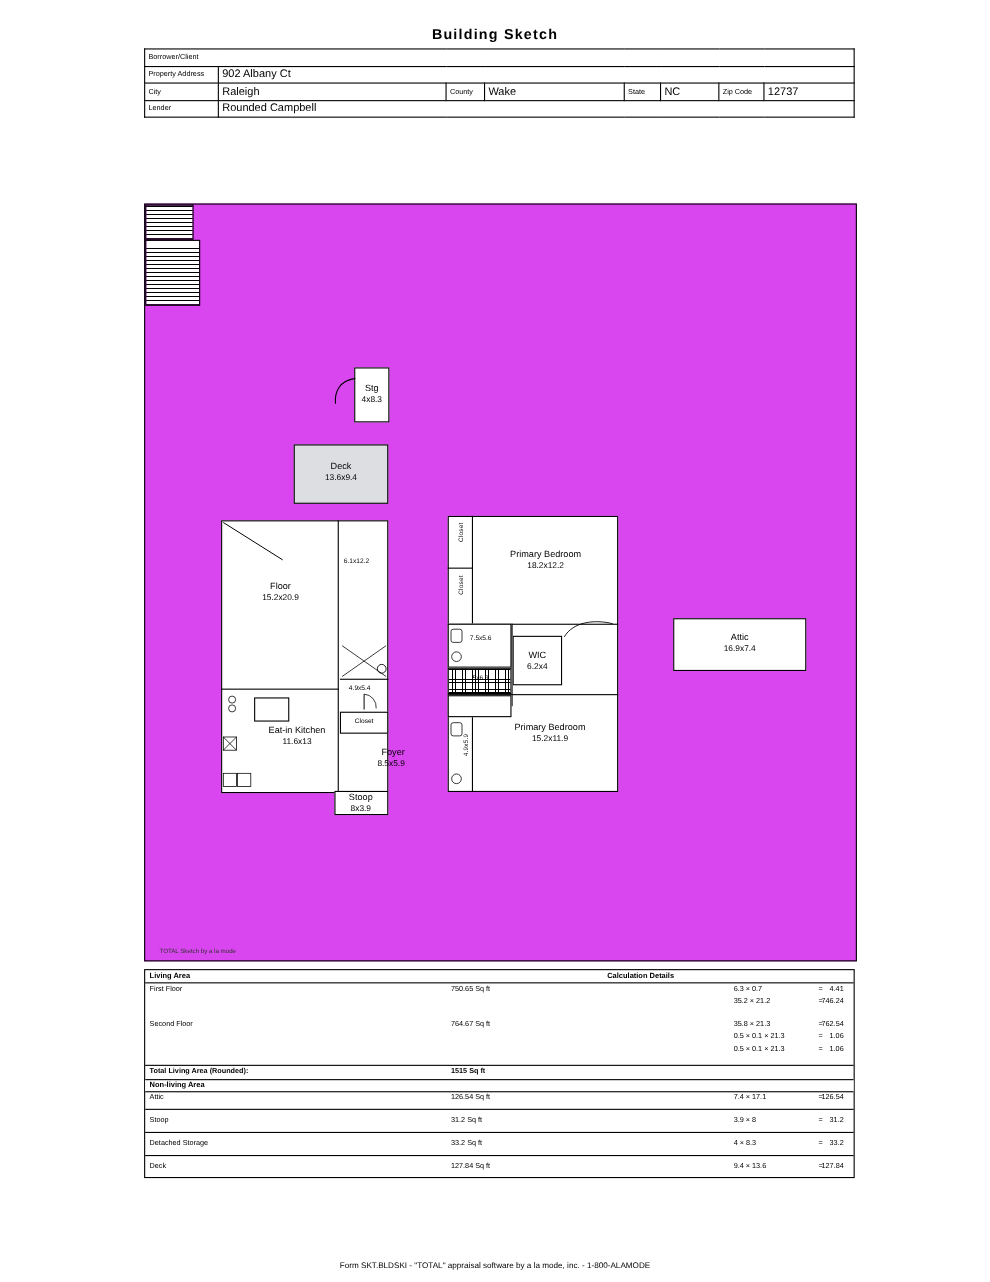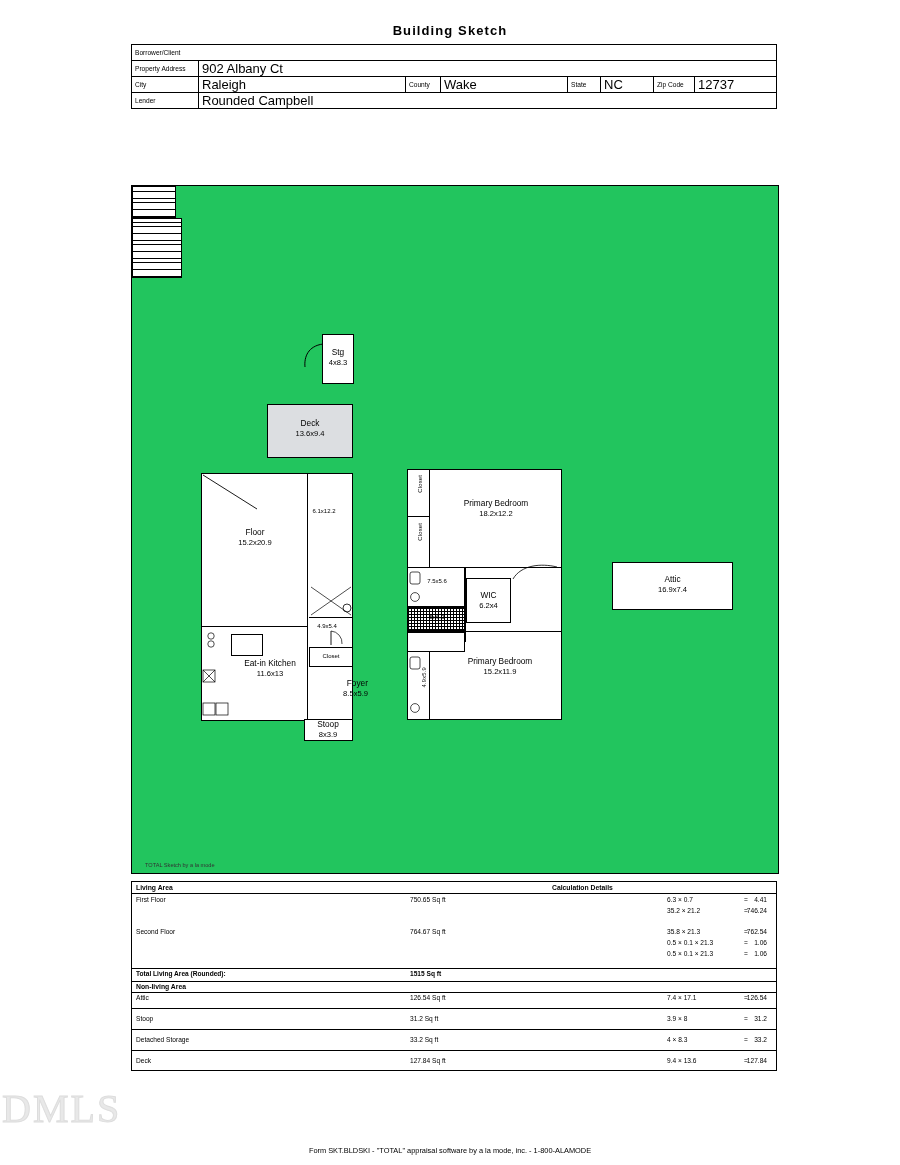--- a/index.html
+++ b/index.html
@@ -47,32 +47,32 @@
     height: 14.5px;
     padding: 0 3px;
     vertical-align: middle;
     white-space: nowrap;
   }
   .hdr .lbl {
     font-size: 6.6px;
     color: #000;
   }
   .hdr .val {
-    font-size: 13px;
+    font-size: 10px;
   }
 
   
   .sketch-frame {
     position: absolute;
     left: 131px;
     top: 185px;
     width: 646px;
     height: 687px;
     border: 1px solid #000;
-    background: #22c55e;
+    background: #d946ef;
   }
   .sketch-credit {
     position: absolute;
     left: 13px;
     bottom: 5px;
     font-size: 5.6px;
     color: #333;
   }
 
   
@@ -451,16 +451,15 @@
 
     <div class="row" style="top:175px;">
       <span class="c1">Deck</span>
       <span class="c2">127.84 Sq ft</span>
       <span class="c3">9.4 × 13.6</span>
       <span class="eq" style="left:612px">=</span>
       <span class="num" style="left:580px">127.84</span>
     </div>
   </div>
 
-  <div class="watermark">DMLS</div>
   <div class="footer">Form SKT.BLDSKI - "TOTAL" appraisal software by a la mode, inc. - 1-800-ALAMODE</div>
 
 </div>
 
 </body></html>

